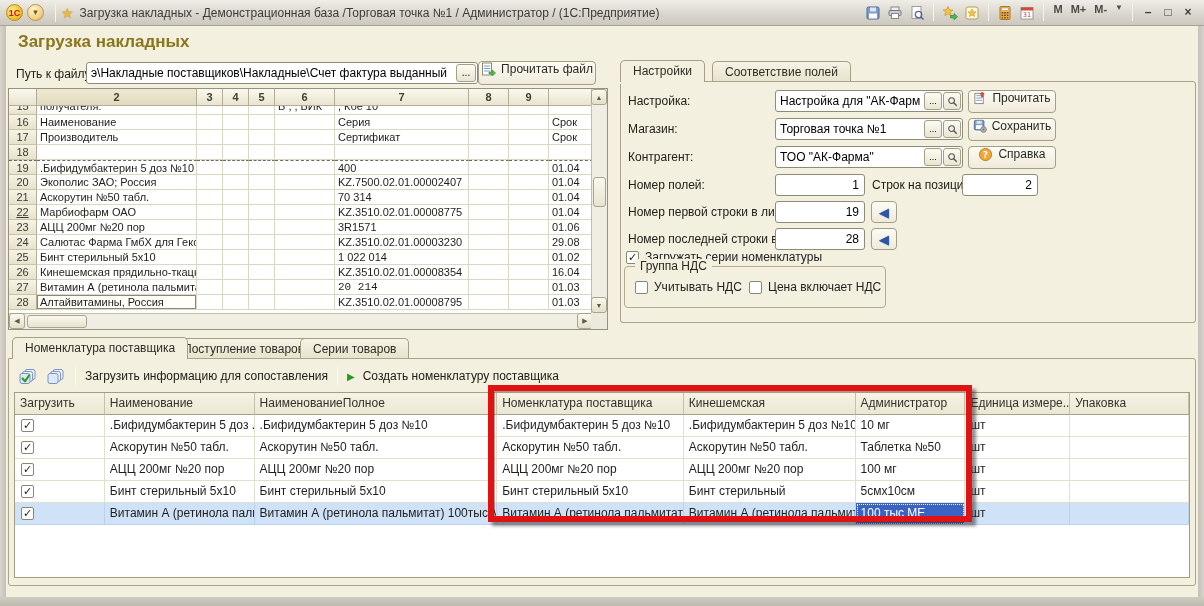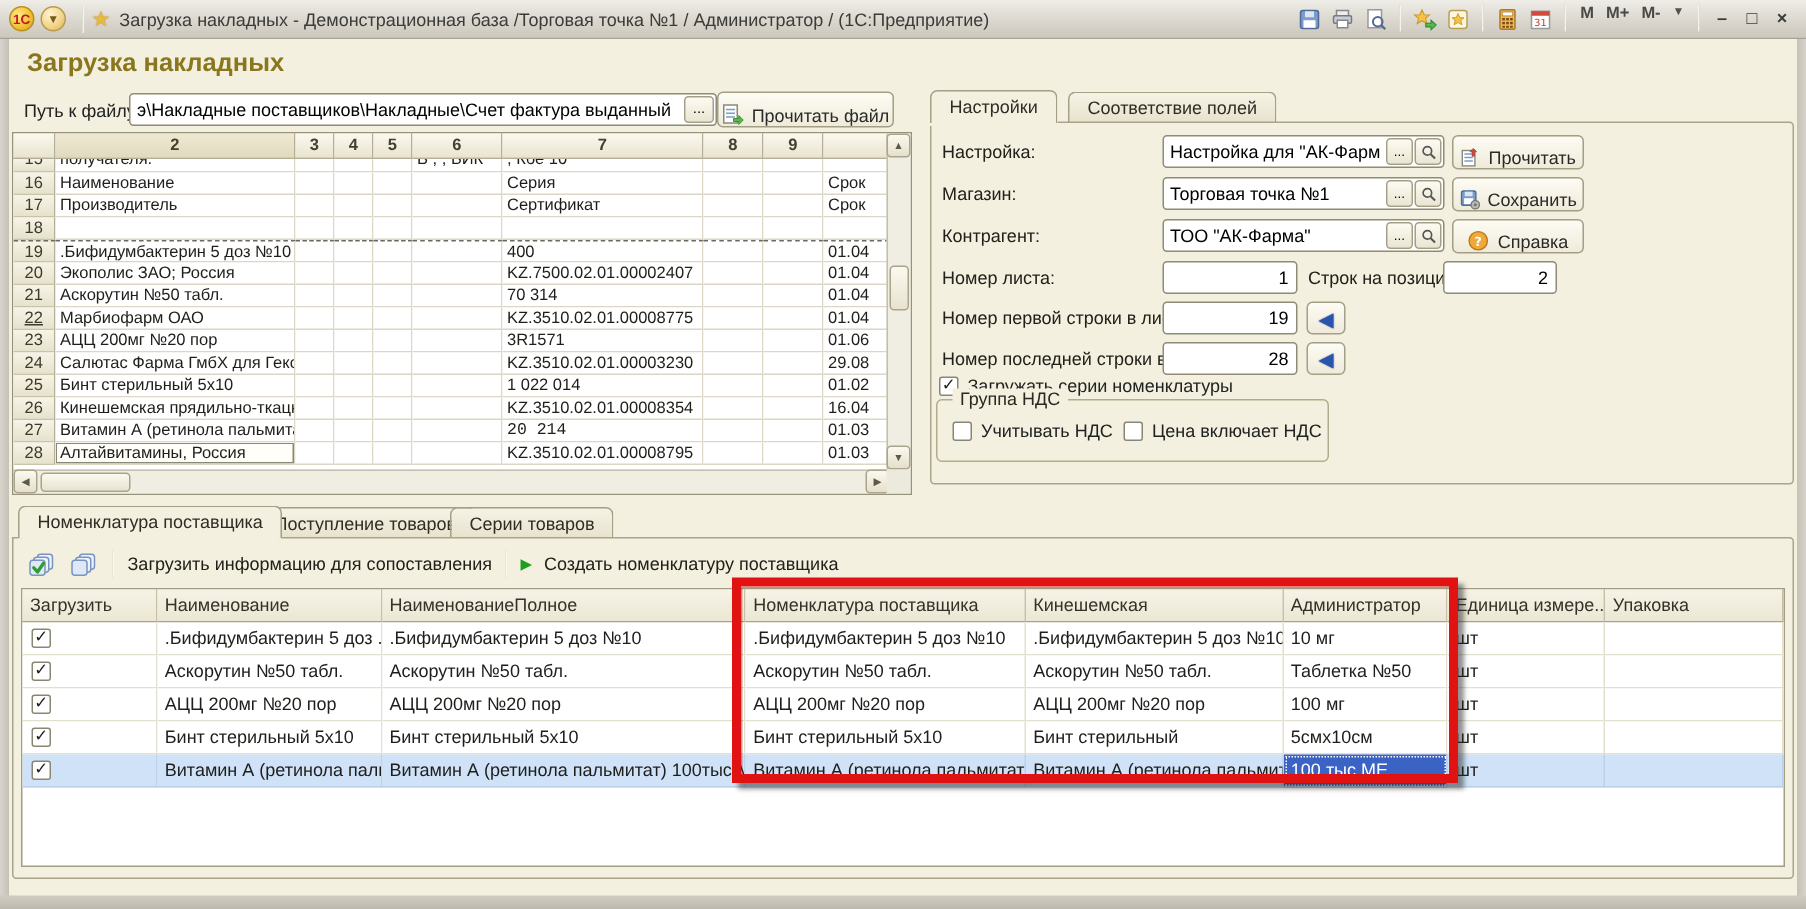--- a/index.html
+++ b/index.html
@@ -28,21 +28,21 @@
   .tb-drop { color:#55524a; font-size:8px; padding:0 4px; }
   .tb-win { width:20px; height:18px; display:flex; align-items:center; justify-content:center; color:#3c3c38; font-size:12px; font-weight:bold; }
 
   
   .page-heading { position:absolute; left:18px; top:32px; font-size:17px; font-weight:bold; color:#8a761c; }
   .path-row { position:absolute; left:16px; top:62px; height:24px; }
   .path-label { position:absolute; left:0; top:5px; white-space:nowrap; }
   .path-field { position:absolute; left:70px; top:0; width:392px; height:22px; background:#fff; border:1px solid #8f8b77; border-radius:3px; display:flex; align-items:center; }
   .path-field input { flex:1; border:none; outline:none; font-size:12px; padding:0 4px; font-family:inherit; background:transparent; }
   .dots-btn { width:20px; height:18px; margin-right:1px; background:linear-gradient(#fdfbf2,#eae5d2); border:1px solid #a39e86; border-radius:3px; font-size:10px; line-height:8px; cursor:pointer; }
-  .btn { background:linear-gradient(#fdfcf4,#efeada); border:1px solid #a39e86; border-radius:4px; display:inline-flex; align-items:flex-end; justify-content:center; gap:5px; font-size:12px; color:#2a2a26; cursor:pointer; }
+  .btn { background:linear-gradient(#fdfcf4,#efeada); border:1px solid #a39e86; border-radius:4px; display:inline-flex; align-items:flex-start; justify-content:center; gap:5px; font-size:12px; color:#2a2a26; cursor:pointer; }
   .read-file-btn { position:absolute; left:462px; top:-1px; width:118px; height:24px; }
 
   
   .sheet { position:absolute; left:8px; top:88px; width:600px; height:242px; border:1px solid #97927b; background:#fff; }
   .sheet-head { display:flex; height:17px; }
   .sh-cell { background:linear-gradient(#fbf9ef,#e9e4cf); border-right:1px solid #b4ae96; border-bottom:1px solid #b4ae96;
     font-size:11px; color:#43402f; text-align:center; line-height:16px; font-weight:bold; }
   .sh-cell.active { background:linear-gradient(#efe9d3,#e0dabf); }
   .sheet-body { position:absolute; left:0; top:17px; width:584px; bottom:16px; overflow:hidden; background:#fff; }
   .s-row { display:flex; height:15px; }
@@ -498,21 +498,21 @@
     <button class="btn panel-btn">
       <svg width="15" height="15" viewBox="0 0 16 16">
           <circle cx="8" cy="8" r="6.5" fill="#f0a838" stroke="#b87a18"></circle>
           <text x="8" y="11.5" font-size="9" font-weight="bold" text-anchor="middle" fill="#fff" font-family="'DejaVu Sans',sans-serif">?</text>
         </svg>
       <span>Справка</span>
     </button>
   </div>
 
   <div class="srow" style="top:174px">
-    <span class="flabel">Номер листа:</span>
+    <span class="flabel">Номер полей:</span>
     <input class="num-input" style="left: 147px; width: 90px;" readonly="" value="1">
     <span class="flabel" style="left:244px">Строк на позицию:</span>
     <input class="num-input" style="left: 334px; width: 76px;" readonly="" value="2">
   </div>
 
   <div class="srow" style="top:201px">
     <span class="flabel">Номер первой строки в листе:</span>
     <input class="num-input" style="left: 147px; width: 90px;" readonly="" value="19">
     <button class="arrow-btn">◀</button>
   </div>

